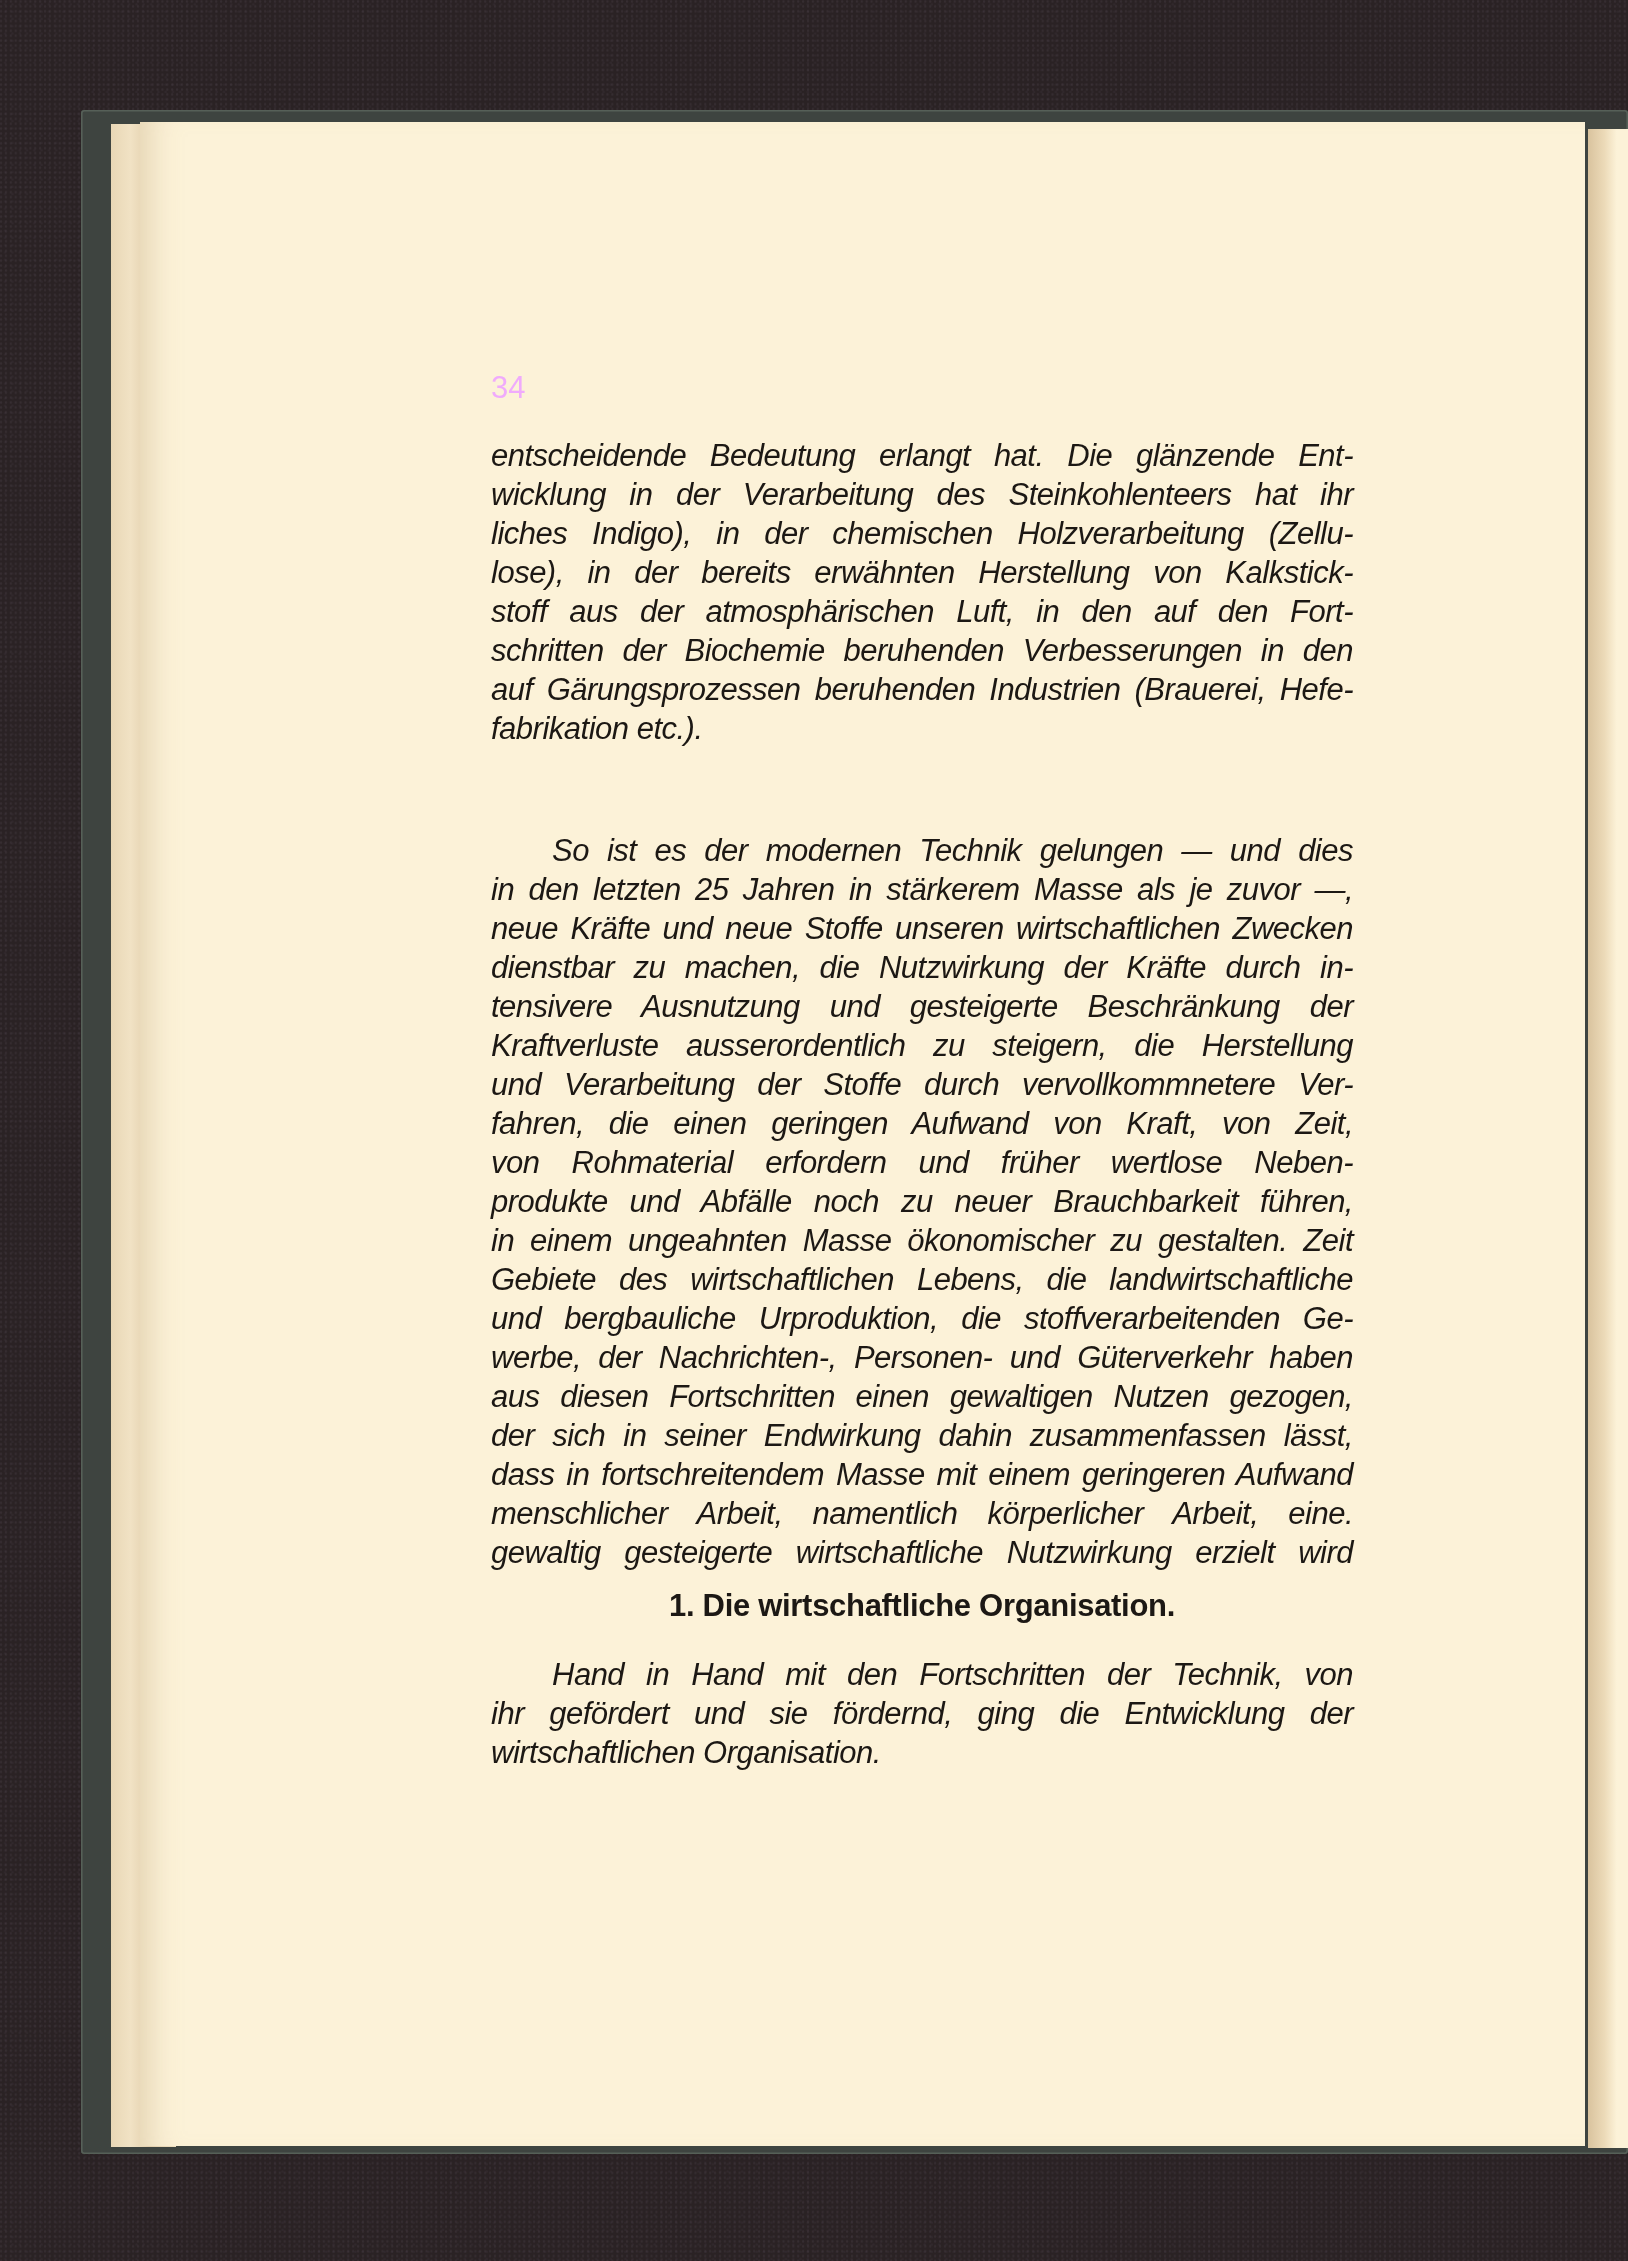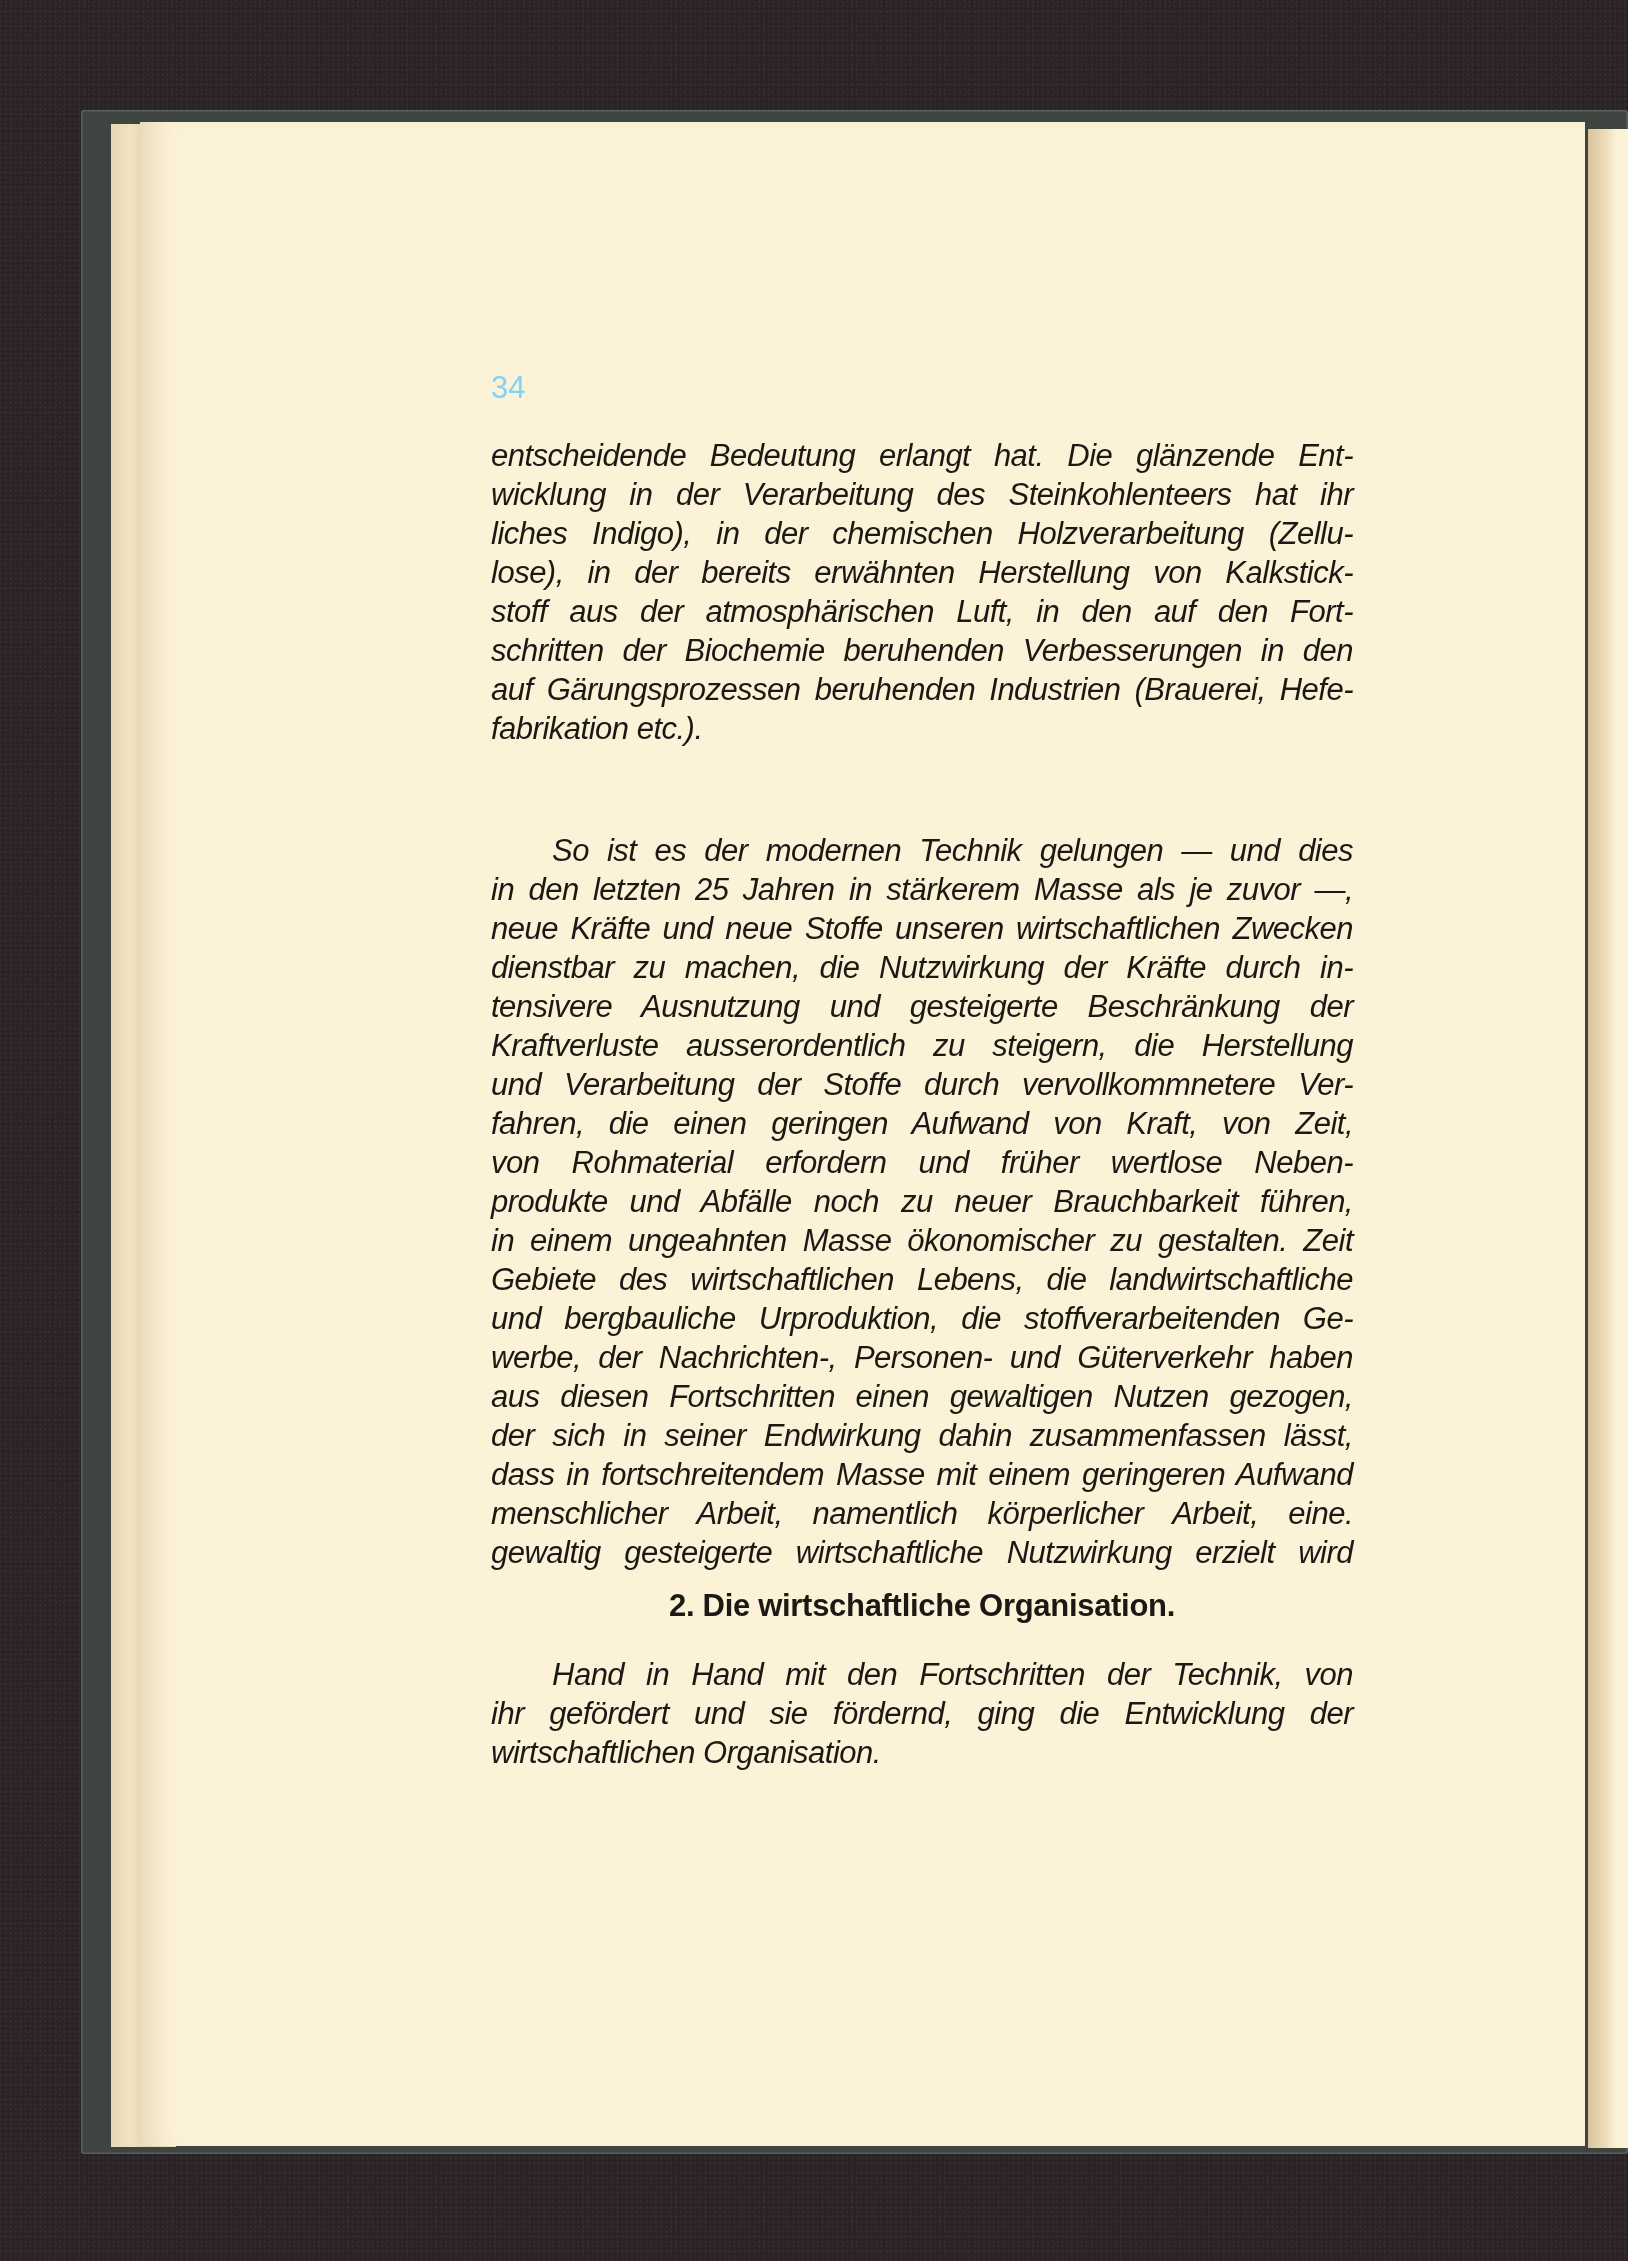--- a/index.html
+++ b/index.html
@@ -26,21 +26,21 @@
     position: absolute; left: 140px; top: 122px; width: 1445px; height: 2024px;
     background: #fcf2d8;
     box-shadow: inset 33px 0 33px -24.4px rgba(180,150,100,0.35);
   }
   .next-page-edge {
     position: absolute; left: 1588px; top: 129px; width: 41px; height: 2019px;
     background: linear-gradient(90deg, #d9c39e 0%, #ecdab8 40%, #fcf2d8 70%);
   }
   .page-number {
     position: absolute; left: 491px; top: 370px;
-    font-size: 31px; color: #7dd3fc;
+    font-size: 31px; color: #f0abfc;
     font-family: "Liberation Sans Narrow", "Liberation Sans", sans-serif;
   }
   .text {
     position: absolute; left: 491px; width: 862px;
     font-family: "Liberation Sans", "DejaVu Sans", sans-serif;
     font-stretch: condensed;
     font-size: 31px; line-height: 39px;
     color: #1c1814;
     text-align: justify;
     text-align-last: justify;
@@ -93,20 +93,20 @@
   <span class="line">Gebiete des wirtschaftlichen Lebens, die landwirtschaftliche</span>
   <span class="line">und bergbauliche Urproduktion, die stoffverarbeitenden Ge-</span>
   <span class="line">werbe, der Nachrichten-, Personen- und Güterverkehr haben</span>
   <span class="line">aus diesen Fortschritten einen gewaltigen Nutzen gezogen,</span>
   <span class="line">der sich in seiner Endwirkung dahin zusammenfassen lässt,</span>
   <span class="line">dass in fortschreitendem Masse mit einem geringeren Aufwand</span>
   <span class="line">menschlicher Arbeit, namentlich körperlicher Arbeit, eine.</span>
   <span class="line">gewaltig gesteigerte wirtschaftliche Nutzwirkung erzielt wird</span>
 </div>
 
-<div class="heading">2. Die wirtschaftliche Organisation.</div>
+<div class="heading">1. Die wirtschaftliche Organisation.</div>
 
 <div class="text" style="top:1635px;">
   <span class="line indent">Hand in Hand mit den Fortschritten der Technik, von</span>
   <span class="line">ihr gefördert und sie fördernd, ging die Entwicklung der</span>
   <span class="line last">wirtschaftlichen Organisation.</span>
 </div>
 
 
 </body></html>

